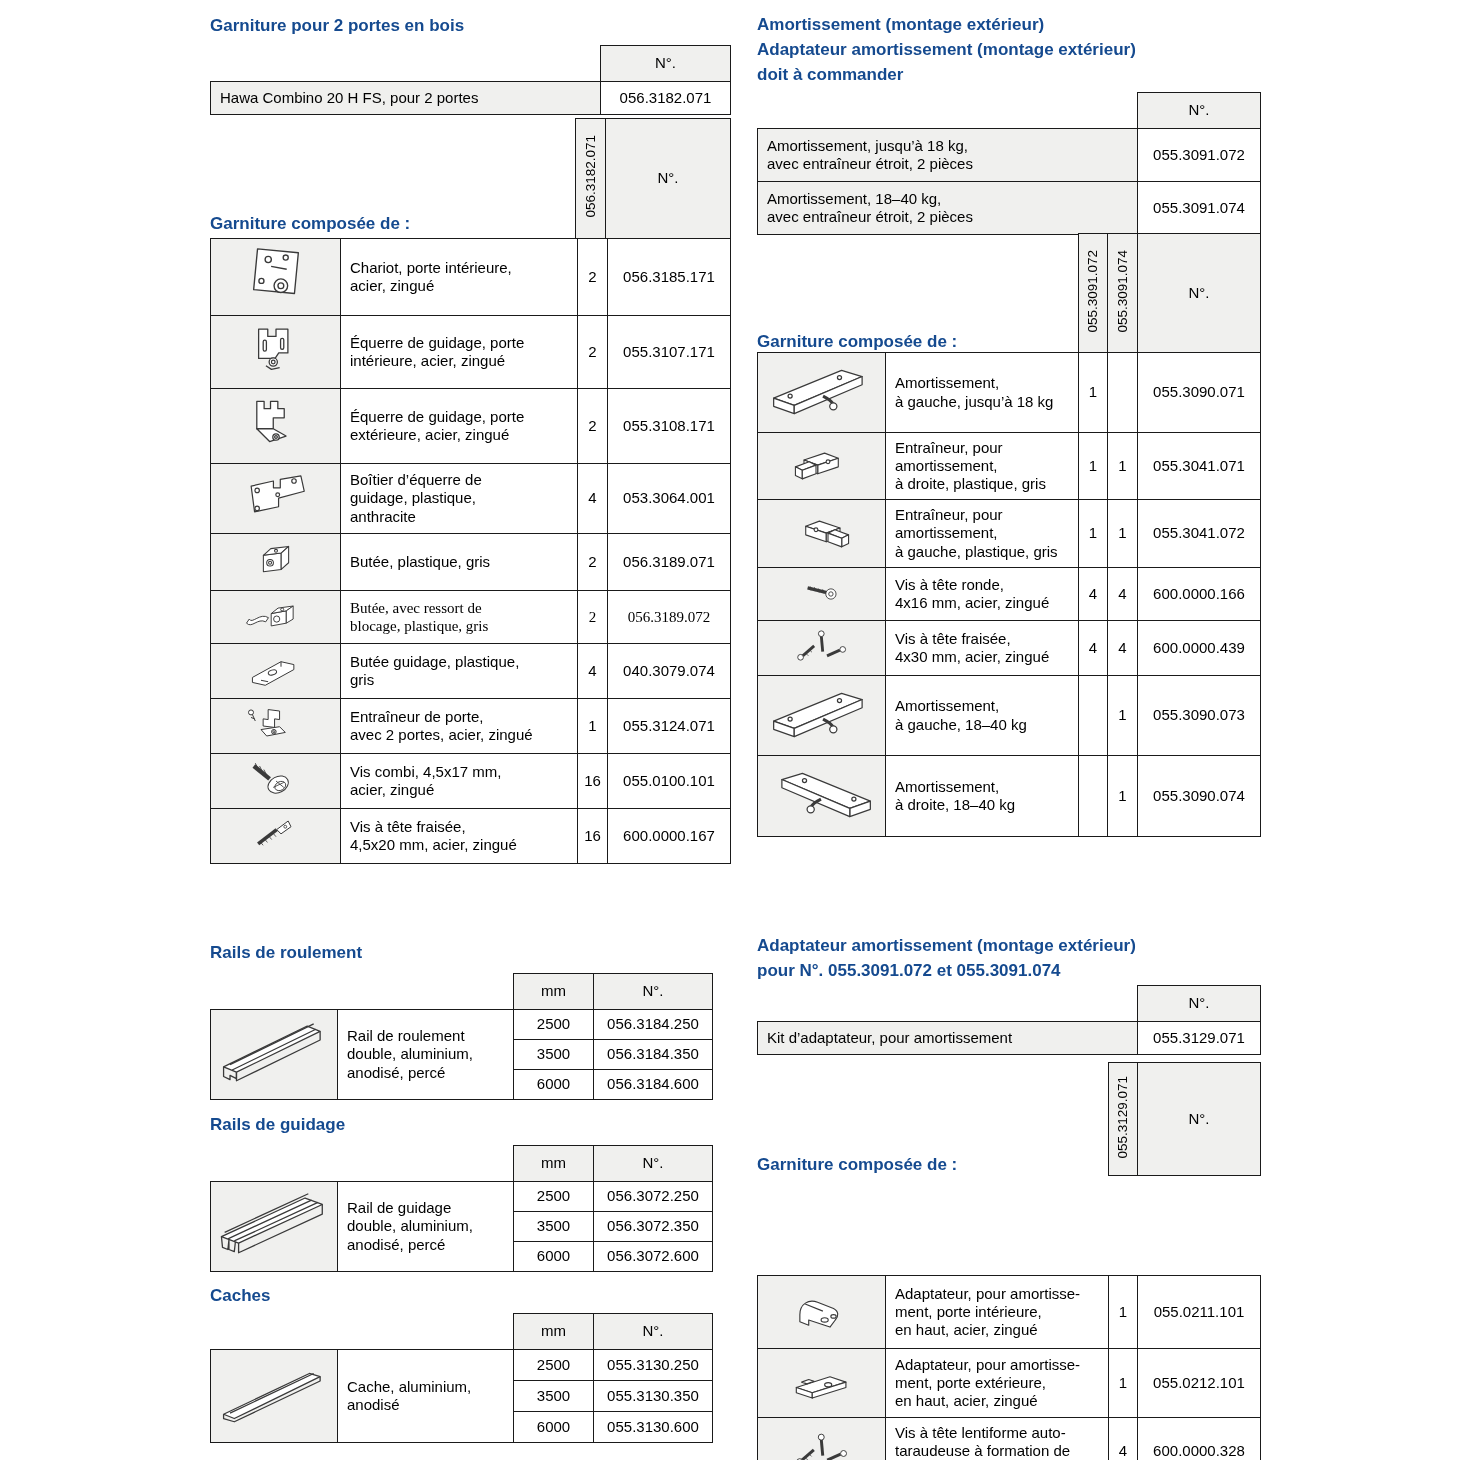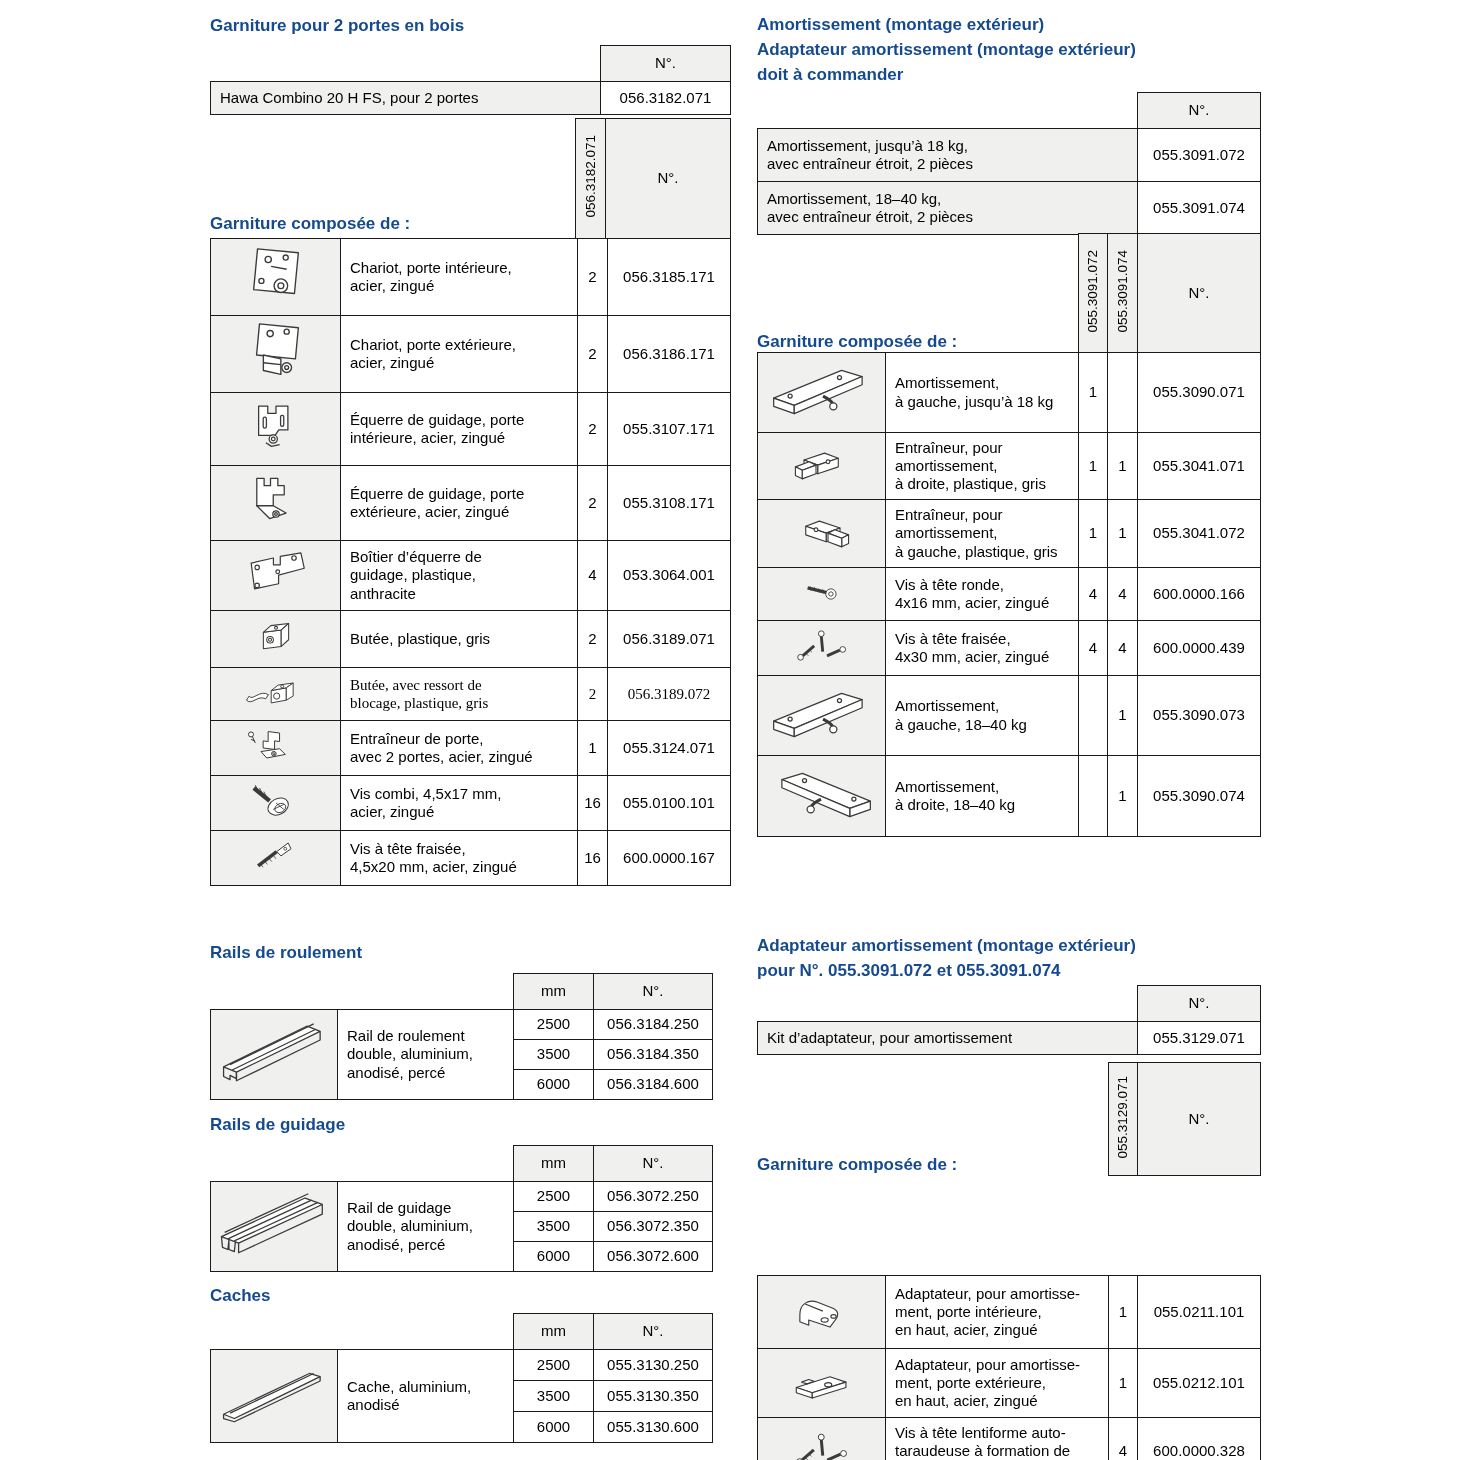--- a/index.html
+++ b/index.html
@@ -233,31 +233,20 @@
       <td class="img-cell">
             <svg viewBox="0 0 110 70" width="108" height="68">
               <use href="#d-chariot-a"></use>
             </svg>
           </td>
       <td class="desc">Chariot, porte intérieure,
 acier, zingué</td>
       <td class="qty">2</td>
       <td class="num">056.3185.171</td>
     </tr>
-    <tr style="height:77px;">
-      <td class="img-cell">
-            <svg viewBox="0 0 110 70" width="108" height="68">
-              <use href="#d-chariot-b"></use>
-            </svg>
-          </td>
-      <td class="desc">Chariot, porte extérieure,
-acier, zingué</td>
-      <td class="qty">2</td>
-      <td class="num">056.3186.171</td>
-    </tr>
     <tr style="height:73px;">
       <td class="img-cell">
             <svg viewBox="0 0 110 70" width="104" height="64">
               <use href="#d-equerre-a"></use>
             </svg>
           </td>
       <td class="desc">Équerre de guidage, porte
 intérieure, acier, zingué</td>
       <td class="qty">2</td>
       <td class="num">055.3107.171</td>
@@ -298,20 +287,31 @@
     <tr style="height:50px;font-family:Liberation Serif, serif;">
       <td class="img-cell">
             <svg viewBox="0 0 110 70" width="96" height="48">
               <use href="#d-butee-ressort"></use>
             </svg>
           </td>
       <td class="desc">Butée, avec ressort de
 blocage, plastique, gris</td>
       <td class="qty">2</td>
       <td class="num">056.3189.072</td>
+    </tr>
+    <tr style="height:53px;">
+      <td class="img-cell">
+            <svg viewBox="0 0 110 70" width="92" height="50">
+              <use href="#d-butee-guidage"></use>
+            </svg>
+          </td>
+      <td class="desc">Butée guidage, plastique,
+gris</td>
+      <td class="qty">4</td>
+      <td class="num">040.3079.074</td>
     </tr>
     <tr style="height:52px;">
       <td class="img-cell">
             <svg viewBox="0 0 110 70" width="92" height="50">
               <use href="#d-entraineur-porte"></use>
             </svg>
           </td>
       <td class="desc">Entraîneur de porte,
 avec 2 portes, acier, zingué</td>
       <td class="qty">1</td>

